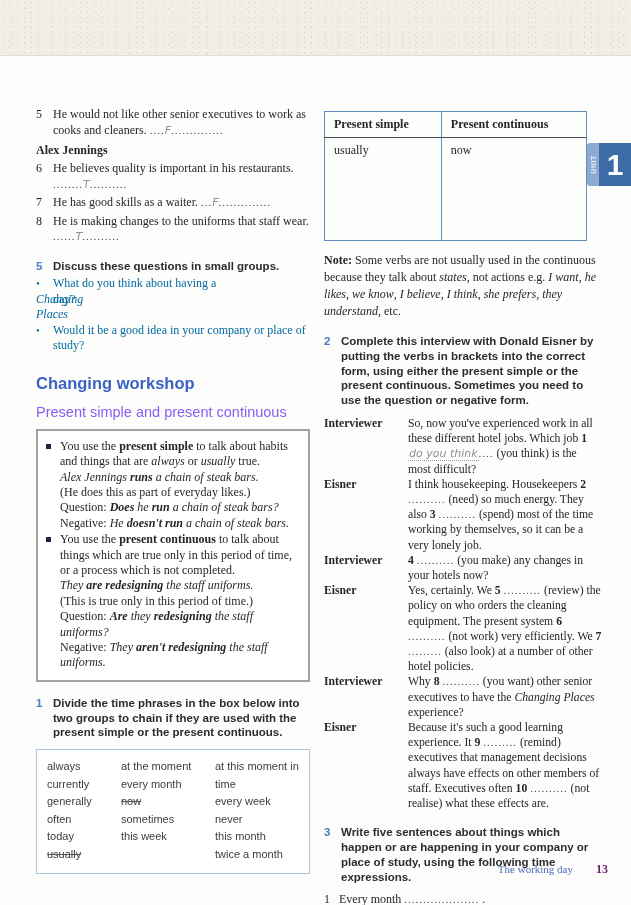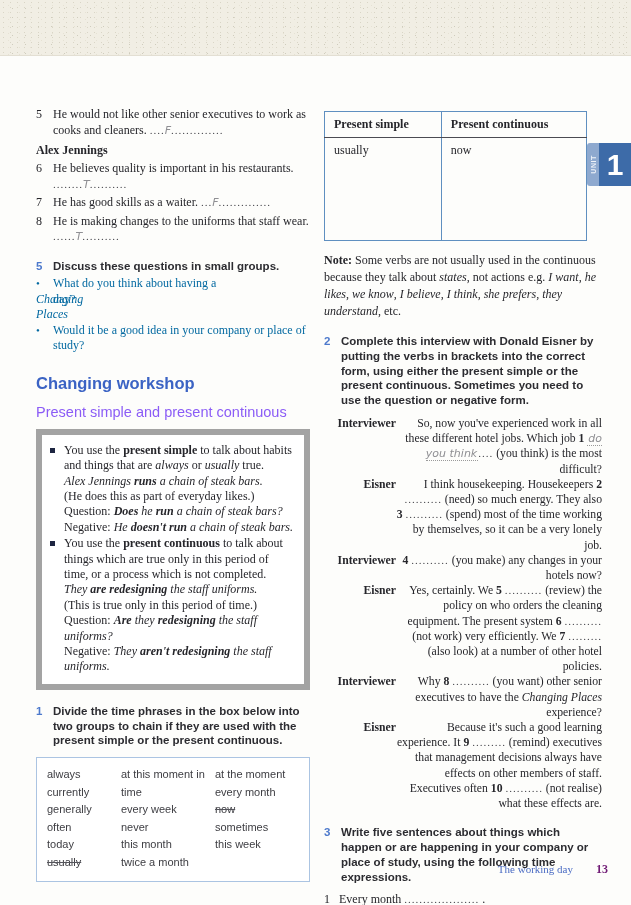--- a/index.html
+++ b/index.html
@@ -43,37 +43,37 @@
   .ex-bullets{margin-top:3px;}
   .ex-bullet{display:grid;grid-template-columns:17px 1fr;font-family:"Liberation Serif",serif;
       font-weight:400;font-size:12px;line-height:15.5px;color:#0369a1;}
   .ex-bullet::before{content:"•";font-size:11px;line-height:15.5px;}
   
   .gw-title{font-family:"Liberation Sans",sans-serif;font-weight:700;font-size:16.5px;
       color:#3b63c4;margin:20px 0 0 0;}
   .gw-sub{font-family:"Liberation Sans",sans-serif;font-weight:400;font-size:14.5px;
       color:#8b5cf6;margin:11px 0 9px 0;}
   
-  .grammar-box{border:6px solid #a3a3a3;background:#fff;padding:8px 9px 8px 8px;}
+  .grammar-box{border:2px solid #a3a3a3;background:#fff;padding:8px 9px 8px 8px;}
   .g-bullet{display:grid;grid-template-columns:14px 1fr;margin-bottom:1px;}
   .g-sq{width:5px;height:5px;background:#1d2541;margin-top:5px;}
   .g-blocks div{font-size:12px;line-height:15.4px;}
   
   .time-box{border:1px solid #abc4e2;background:#fff;margin-top:9px;padding:8px 6px 10px 10px;
       display:grid;grid-template-columns:66px 86px 1fr;column-gap:8px;
       font-family:"Liberation Sans",sans-serif;font-size:11px;line-height:17.5px;color:#3d3d42;}
   
   .gtable{border-collapse:collapse;width:263px;margin-top:4px;}
   .gtable th,.gtable td{border:1px solid #5f8fc0;text-align:left;padding:5px 9px;font-size:12px;}
   .gtable th{font-weight:700;border-bottom:1.5px solid #4b4b52;}
   .gtable td{height:92px;vertical-align:top;}
   .note{font-size:12px;line-height:17px;margin-top:11px;}
   
   .dialogue{margin-top:8px;}
-  .d-row{display:grid;grid-template-columns:72px 1fr;column-gap:0;font-size:11.7px;line-height:15.2px;text-align:right;}
+  .d-row{display:grid;grid-template-columns:72px 1fr;column-gap:12px;font-size:11.7px;line-height:15.2px;}
   .d-speaker{font-weight:700;}
   
   .sent-list{margin-top:7px;}
   .s-row{display:grid;grid-template-columns:15px 1fr;font-size:12px;line-height:16.5px;}
   
   .footer{position:absolute;top:862px;right:23px;display:flex;align-items:baseline;gap:23px;
       font-family:Liberation Serif, serif;}
   .footer .f-title{color:#4b6cc4;font-size:11px;}
   .footer .f-page{color:#701a75;font-weight:700;font-size:12px;}
 </style>
@@ -177,33 +177,33 @@
 
         <div><span>always</span></div>
             <div><span>currently</span></div>
             <div><span>generally</span></div>
             <div><span>often</span></div>
             <div><span>today</span></div>
             <div><span class="run-strike">usually</span></div>
           </div>
         <div>
 
+        <div><span>at the moment</span></div>
+            <div><span>every month</span></div>
+            <div><span class="run-strike">now</span></div>
+            <div><span>sometimes</span></div>
+            <div><span>this week</span></div>
+          </div>
+        <div>
+
         <div><span>at this moment in time</span></div>
             <div><span>every week</span></div>
             <div><span>never</span></div>
             <div><span>this month</span></div>
             <div><span>twice a month</span></div>
-          </div>
-        <div>
-
-        <div><span>at the moment</span></div>
-            <div><span>every month</span></div>
-            <div><span class="run-strike">now</span></div>
-            <div><span>sometimes</span></div>
-            <div><span>this week</span></div>
           </div>
       </div>
     </div>
 
     <div class="col-right">
 
       <table class="gtable">
         <thead>
           <tr>
             <th>Present simple</th>

